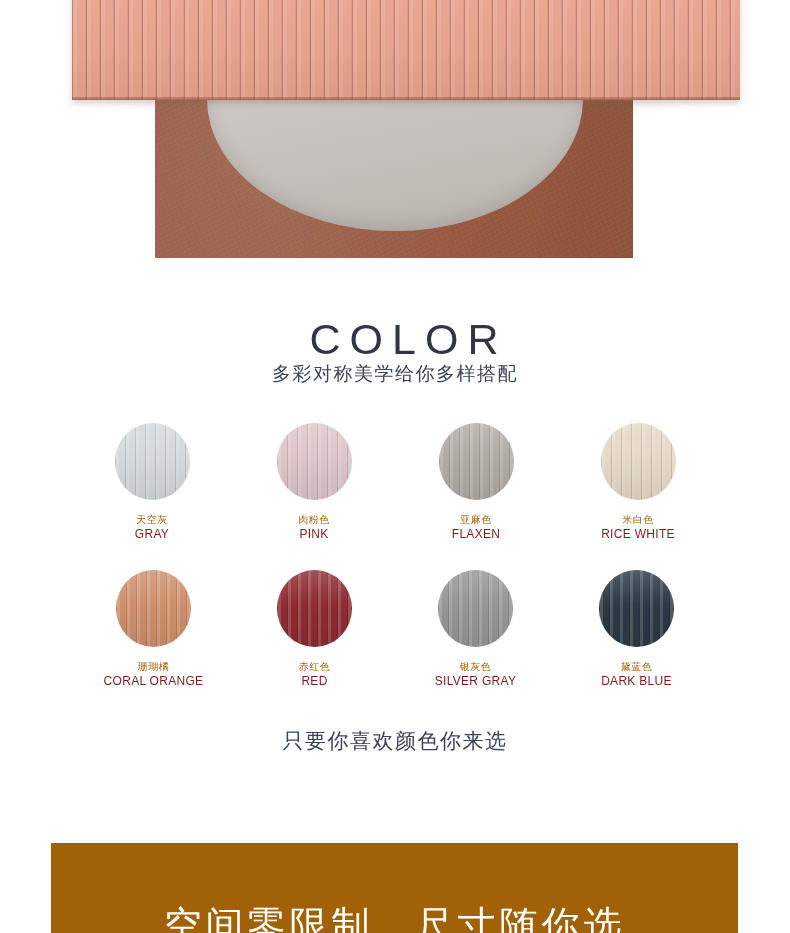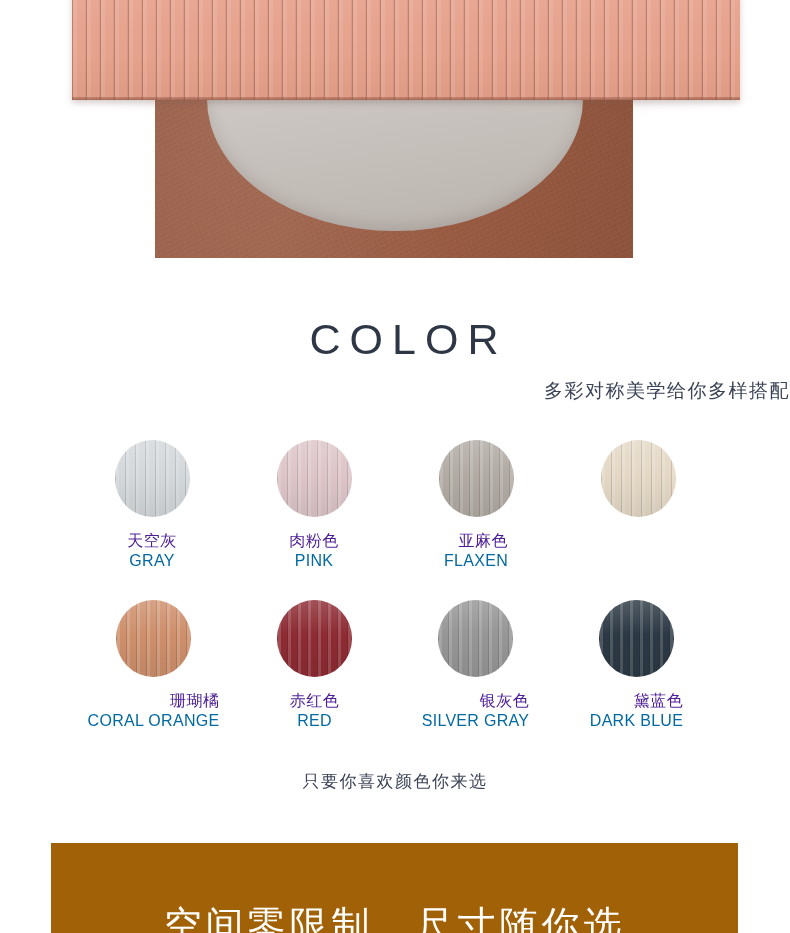--- a/index.html
+++ b/index.html
@@ -93,26 +93,25 @@
     text-align: center;
     font-size: 43px;
     font-weight: 300;
     letter-spacing: 9px;
     color: #2f3747;
     line-height: 1;
     margin: 50px 0 0 0;
     padding-left: 27px;
   }
   .color-subtitle {
-    text-align: right;
+    text-align: center;
     font-size: 19px;
     font-weight: 400;
     letter-spacing: 1.5px;
     color: #3b4356;
-    margin-top: 17px;
   }
 
   .swatch-row {
     display: flex;
     justify-content: center;
     align-items: flex-start;
   }
   .swatch-row.row-1 { margin-top: 36px; gap: 50px; }
   .swatch-row.row-2 { margin-top: 28px; gap: 49px; }
 
@@ -141,35 +140,34 @@
     position: absolute;
     inset: 0;
     background: linear-gradient(180deg, rgba(255,255,255,0.18) 0%, rgba(255,255,255,0) 45%, rgba(0,0,0,0.07) 100%);
   }
   .swatch-labels {
     margin-top: 14px;
     text-align: center;
     line-height: 1.28;
   }
   .swatch-cn {
-    font-size: 16px;
-    color: #4c1d95;
+    font-size: 10px;
+    color: #a16207;
     letter-spacing: .5px;
-    text-align: right;
   }
   .swatch-en {
-    font-size: 16px;
-    color: #0369a1;
+    font-size: 12px;
+    color: #7f1d1d;
     letter-spacing: .3px;
     white-space: nowrap;
   }
 
   .color-tagline {
     text-align: center;
-    font-size: 17px;
+    font-size: 21px;
     letter-spacing: 1.5px;
     color: #3b4356;
     margin-top: 38px;
   }
 
   
   .banner {
     position: absolute;
     left: 51px;
     top: 843px;
@@ -240,20 +238,24 @@
         <div class="swatch-cn">亚麻色</div>
         <div class="swatch-en">FLAXEN</div>
       </div>
     </div>
 
     <div class="swatch">
       <div class="swatch-disc" style="background-color: rgb(228, 216, 197);">
         <div class="flutes"></div>
         <div class="sheen"></div>
       </div>
+      <div class="swatch-labels">
+        <div class="swatch-cn">米白色</div>
+        <div class="swatch-en">RICE WHITE</div>
+      </div>
     </div>
 
   </div>
 
   <div class="swatch-row row-2">
 
     <div class="swatch">
       <div class="swatch-disc" style="background-color: rgb(206, 143, 107);">
         <div class="flutes"></div>
         <div class="sheen"></div>

